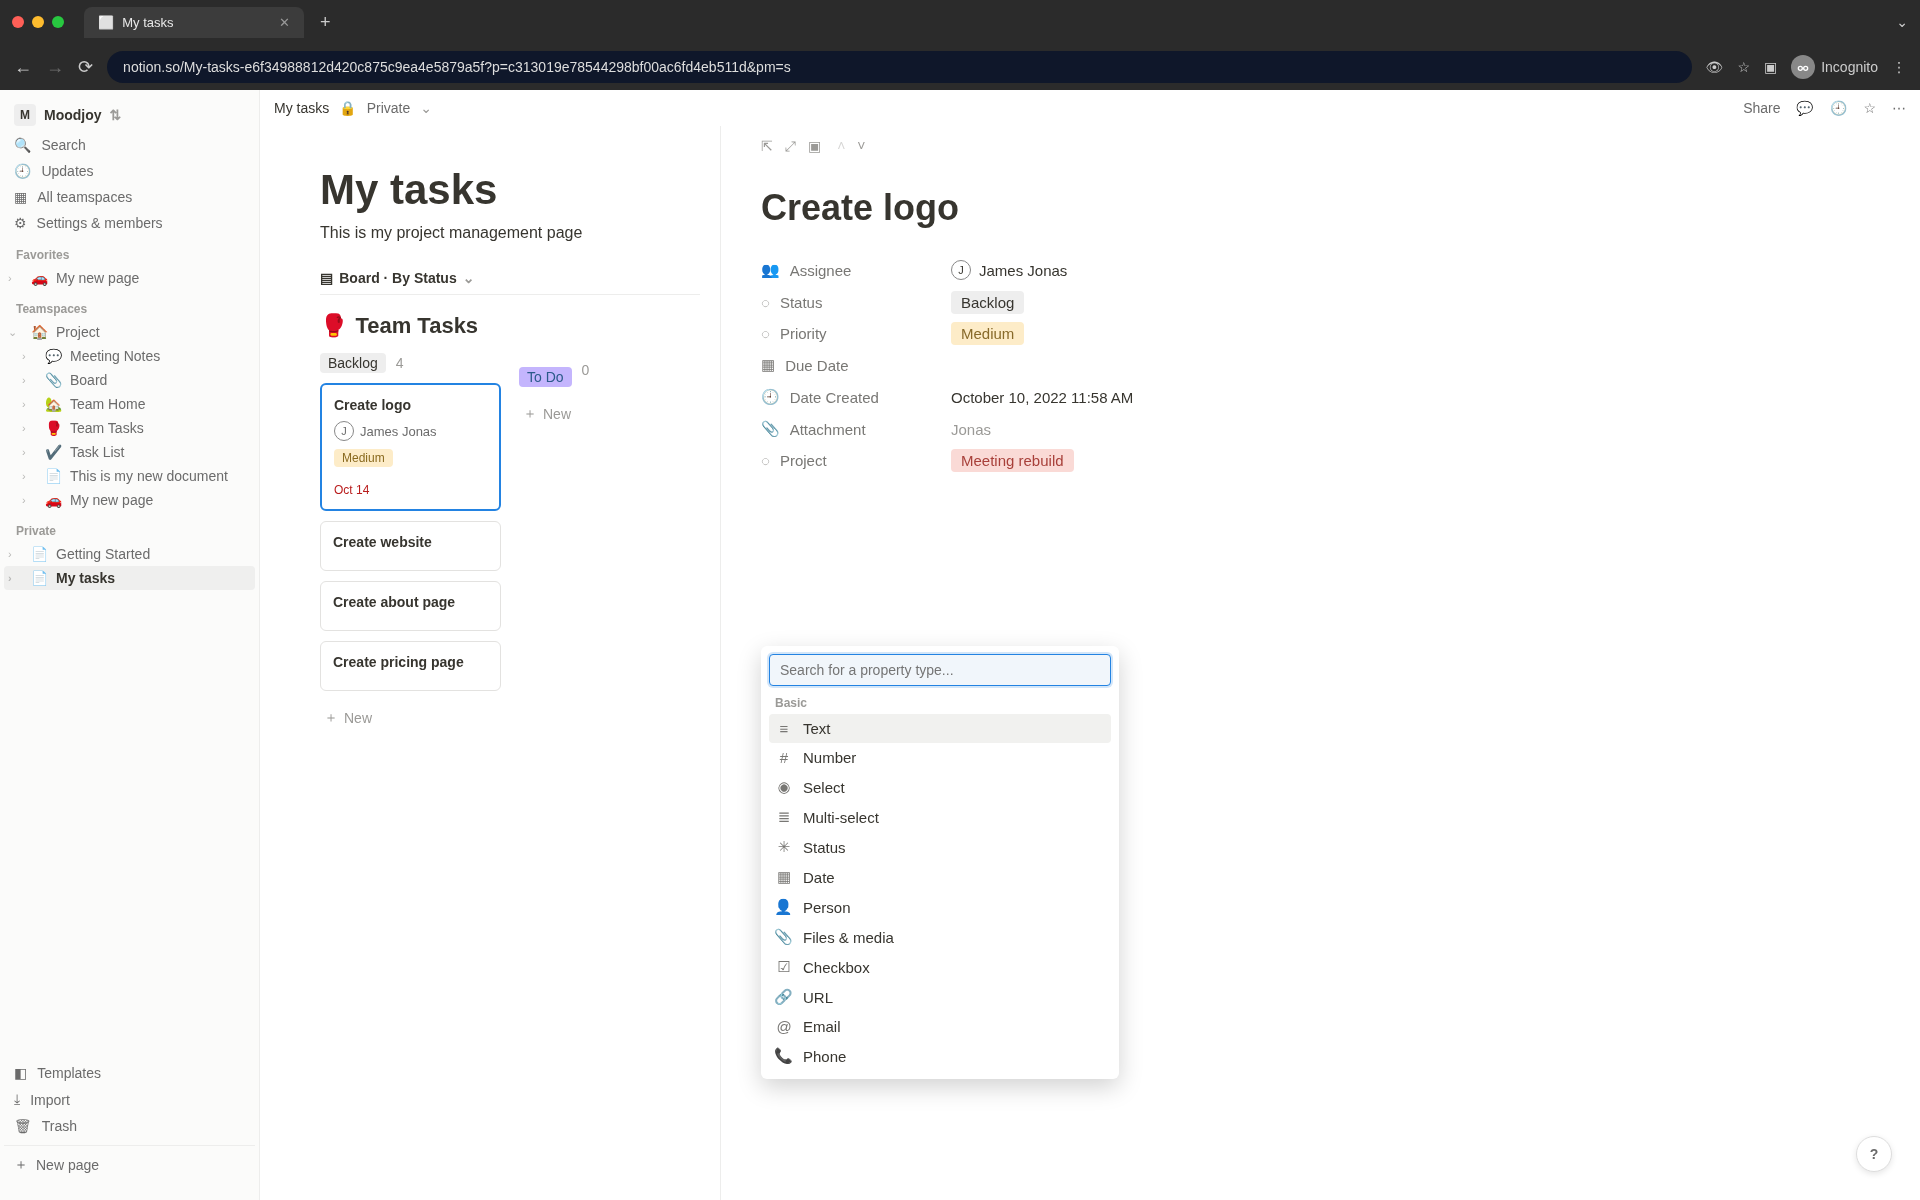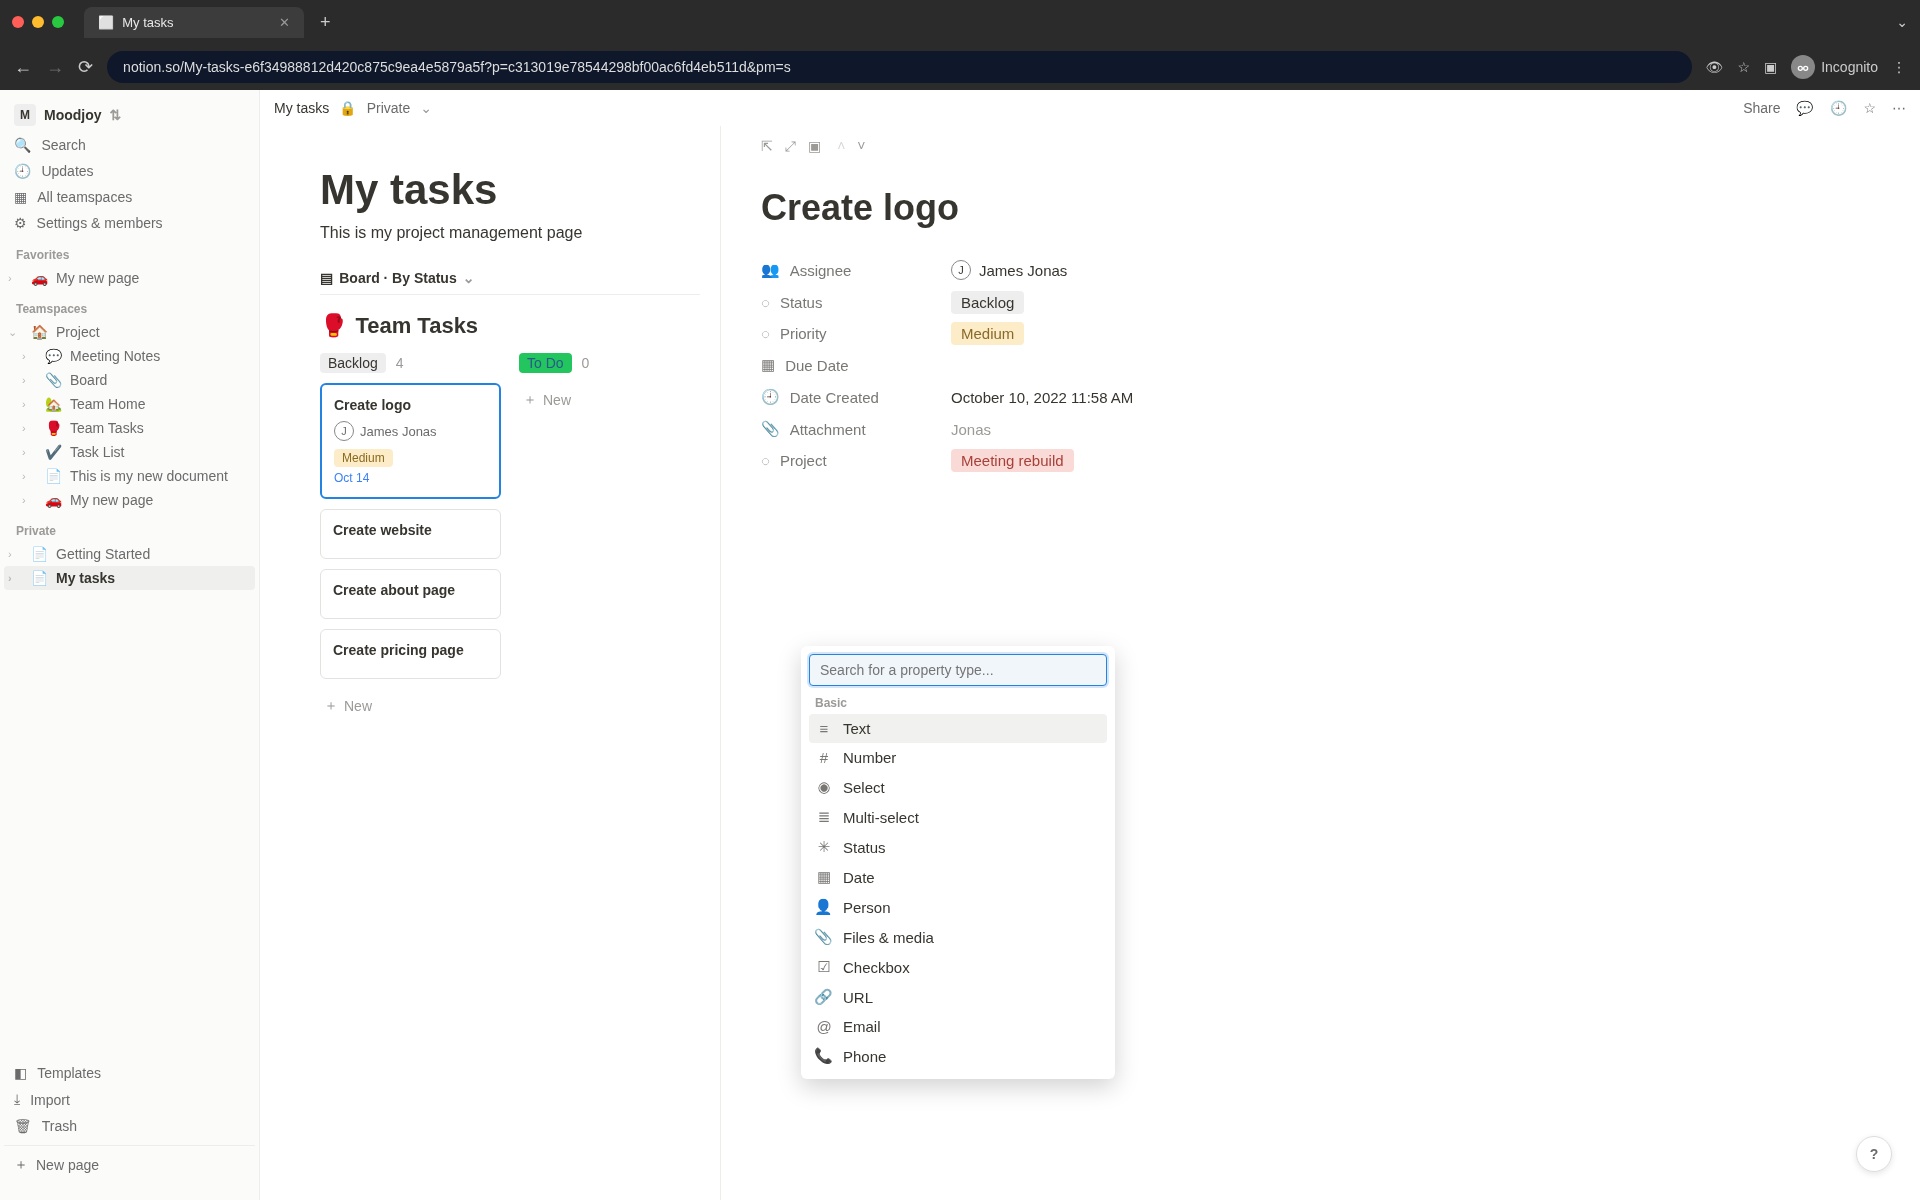--- a/index.html
+++ b/index.html
@@ -44,47 +44,47 @@
 .content-wrap { display:flex; flex:1; overflow:hidden; }
 .page-col { width:460px; padding:40px 20px 0 60px; }
 .page-title { font-size:42px; font-weight:700; margin-bottom:10px; }
 .page-desc { font-size:16px; color:#37352f; margin-bottom:20px; }
 .view-switch { display:flex; align-items:center; gap:6px; font-weight:600; padding:8px 0; border-bottom:1px solid #ededec; margin-bottom:10px; cursor:pointer; }
 .section-head { display:flex; align-items:center; gap:8px; font-size:22px; font-weight:700; margin:18px 0 14px; }
 .board-cols { display:flex; gap:18px; }
 .board-col { width:260px; }
 .col-header { display:flex; align-items:center; gap:10px; margin-bottom:10px; }
 .col-pill { background:#eee; padding:2px 8px; border-radius:4px; font-size:14px; }
-.col-pill.todo { background:#22c55e; color:#2a5a8a; }
+.col-pill.todo { background:#c4b5fd; color:#2a5a8a;margin-top:14px; }
 .col-count { color:#9b9a97; }
 .card { border:1px solid #e3e2e0; border-radius:6px; padding:12px; margin-bottom:10px; background:#fff; cursor:pointer; }
 .card.selected { border:2px solid #2383e2; }
 .card-title { font-weight:600; margin-bottom:8px; }
 .card-assignee { display:flex; align-items:center; gap:6px; font-size:13px; color:#6b6b6b; margin-bottom:8px; }
 .avatar-sm { width:20px; height:20px; border-radius:50%; border:1.5px solid #888; display:flex; align-items:center; justify-content:center; font-size:11px; }
 .pill-med { background:#fdecc8; color:#8a6a1f; padding:2px 8px; border-radius:4px; font-size:12px; display:inline-block; }
-.card-date { font-size:12px; color:#3b82f6; margin-top:4px; }
+.card-date { font-size:12px; color:#b91c1c; margin-top:16px; }
 .new-card { color:#9b9a97; padding:8px 4px; cursor:pointer; display:flex; gap:6px; align-items:center; }
 
 
 .detail { flex:1; border-left:1px solid #ededec; padding:0 40px; overflow-y:auto; position:relative; }
 .detail-topbar { display:flex; gap:12px; padding:12px 0; color:#9b9a97; }
 .detail-topbar .sp { margin-left:4px; }
 .detail-title { font-size:36px; font-weight:700; margin:20px 0 24px; }
 .prop-row { display:flex; align-items:center; padding:7px 0; font-size:15px; }
 .prop-label { width:190px; display:flex; align-items:center; gap:10px; color:#787774; }
 .prop-val { flex:1; color:#37352f; }
 .prop-val .empty { color:#9b9a97; }
 .tag-backlog { background:#eee; padding:3px 10px; border-radius:4px; }
 .tag-medium { background:#fdecc8; color:#886a2a; padding:3px 10px; border-radius:4px; }
 .tag-project { background:#fadad6; color:#a8403a; padding:3px 10px; border-radius:4px; }
 .assignee-val { display:flex; align-items:center; gap:8px; }
 
 
-.popup { position:absolute; top:520px; left:40px; width:314px; background:#fff; border-radius:6px; box-shadow:0 8px 24px rgba(0,0,0,0.18); padding:8px; z-index:10;margin-left:40px; }
+.popup { position:absolute; top:520px; left:40px; width:358px; background:#fff; border-radius:6px; box-shadow:0 8px 24px rgba(0,0,0,0.18); padding:8px; z-index:10; }
 .popup-search { width:100%; border:1px solid #2383e2; background:#f1f6fb; border-radius:4px; padding:7px 10px; font-size:14px; outline:none; box-shadow:0 0 0 2px rgba(35,131,226,0.2); }
 .popup-section { font-size:12px; color:#9b9a97; padding:10px 6px 4px; font-weight:600; }
 .popup-item { display:flex; align-items:center; gap:10px; padding:6px; border-radius:4px; cursor:pointer; font-size:15px; }
 .popup-item:hover, .popup-item.hover { background:#f1f1ef; }
 .popup-icon { width:18px; color:#787774; display:flex; justify-content:center; }
 
 .help-fab { position:fixed; bottom:28px; right:28px; width:36px; height:36px; border-radius:50%; border:1px solid #ddd; background:#fff; display:flex; align-items:center; justify-content:center; color:#6b6b6b; font-weight:600; box-shadow:0 2px 6px rgba(0,0,0,0.1); cursor:pointer; }
 
 .placeholder-hint { color:#b8b8b6; font-size:16px; padding-left:300px; margin-top:-238px; }
 

